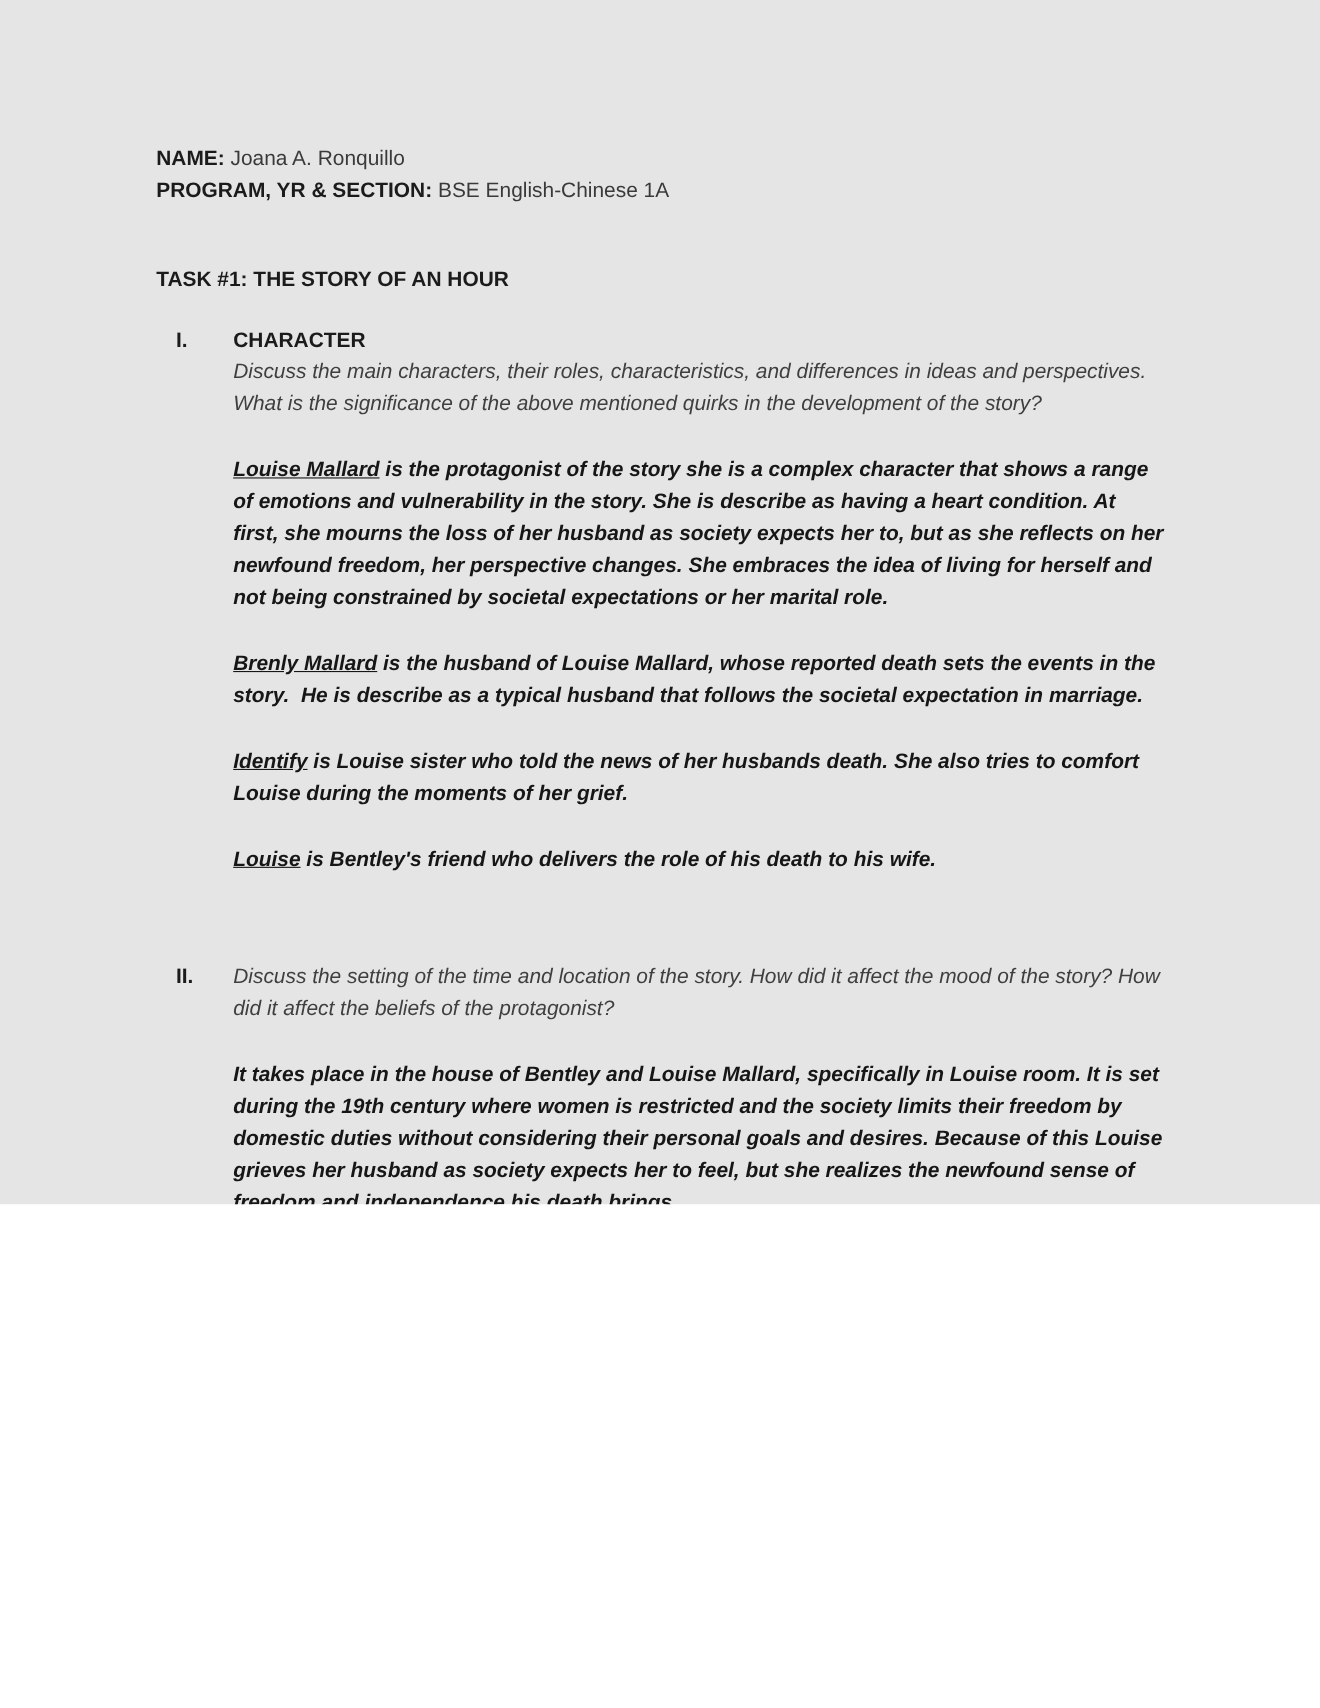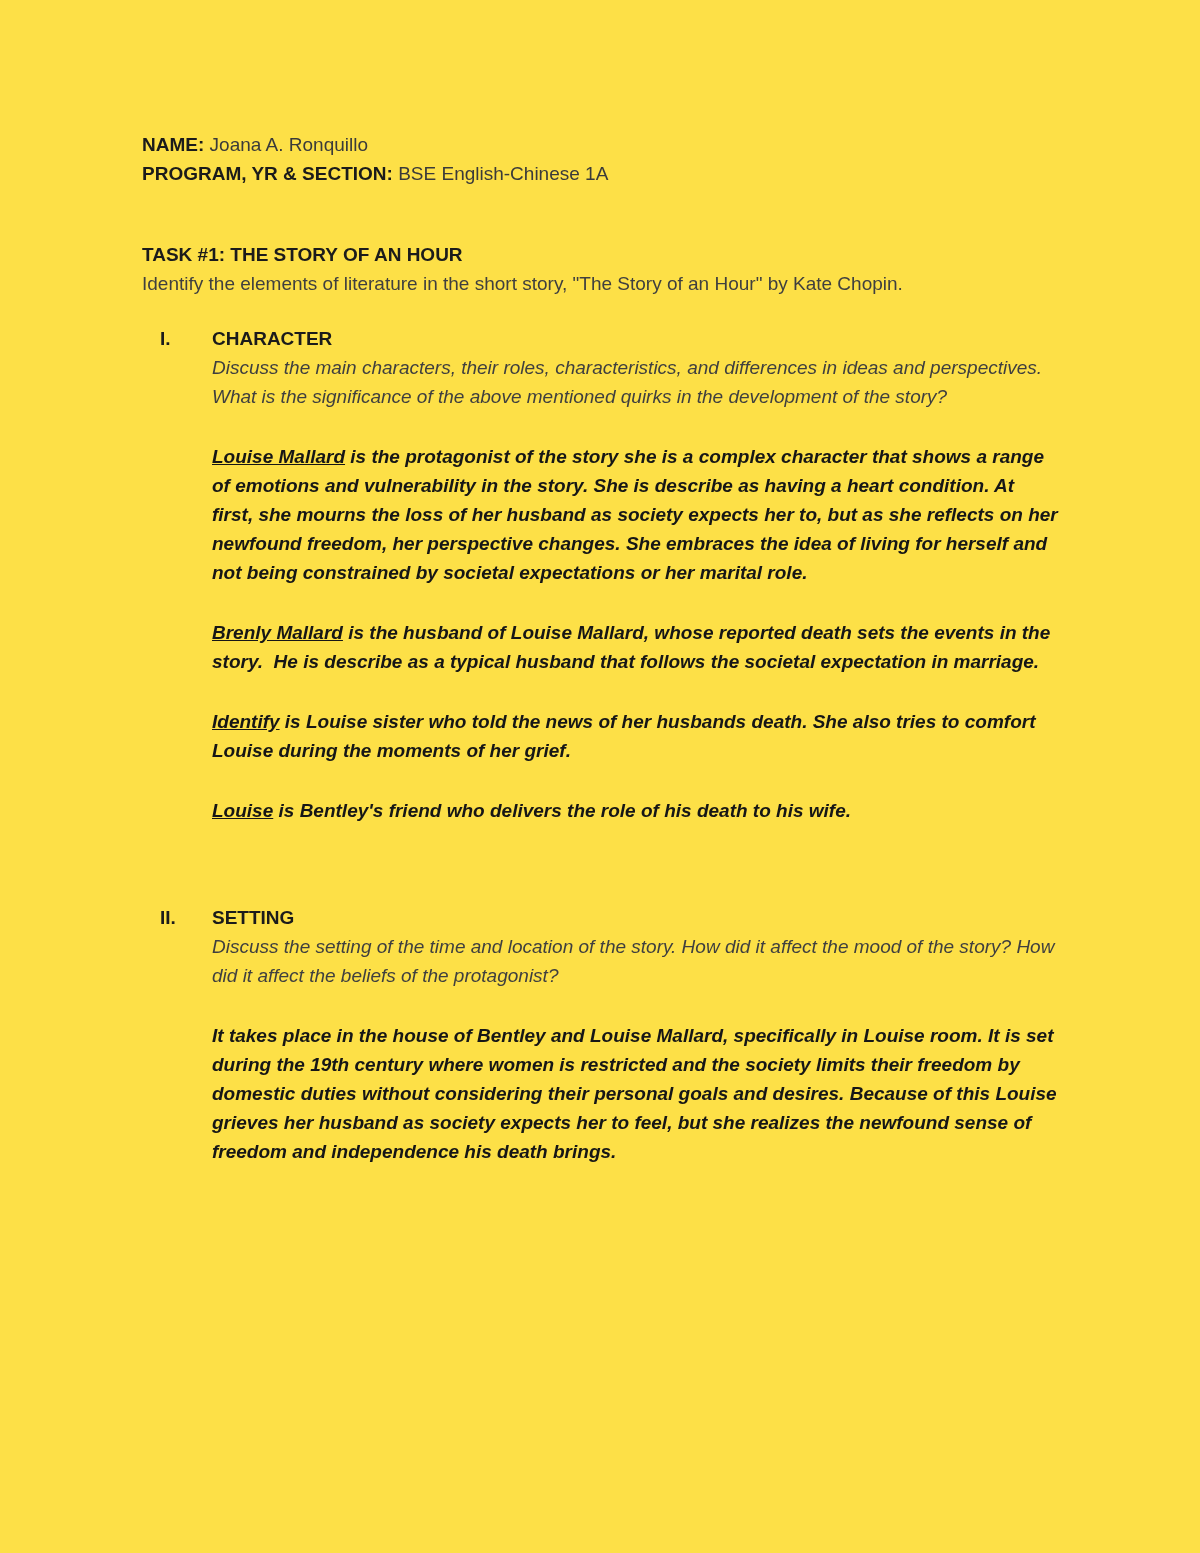--- a/index.html
+++ b/index.html
@@ -3,22 +3,22 @@
 <meta charset="utf-8">
 <style>
   * { margin: 0; padding: 0; box-sizing: border-box; }
   html, body {
     background: #ffffff;
     font-family: "Liberation Sans", sans-serif;
   }
   .page {
     position: relative;
     width: 1200px;
-    height: 1553px;
-    background: #fde047;
+    height: 1095px;
+    background: #e5e5e5;
     overflow: hidden;
   }
   .content {
     padding: 130px 140px 0 142px;
     font-size: 19px;
     line-height: 29px;
     color: #1f1f1f;
   }
   .hdr-line { white-space: pre-wrap; }
   .hdr-label { font-weight: 700; color: #1b1b1b; }
@@ -62,42 +62,40 @@
 </head>
 <body>
 
 <div class="page">
   <div class="content">
 
     <div class="hdr-line"><span class="hdr-label">NAME:</span><span class="hdr-value"> Joana A. Ronquillo</span></div>
     <div class="hdr-line"><span class="hdr-label">PROGRAM, YR &amp; SECTION:</span><span class="hdr-value"> BSE English-Chinese 1A</span></div>
 
     <div class="task-title">TASK #1: THE STORY OF AN HOUR</div>
-    <div class="task-instruction">Identify the elements of literature in the short story, "The Story of an Hour" by Kate Chopin.</div>
 
     <div class="section section-1">
       <div class="numeral">I.</div>
       <div class="section-body">
         <div class="section-title">CHARACTER</div>
         <div class="section-prompt">Discuss the main characters, their roles, characteristics, and differences in ideas and perspectives. What is the significance of the above mentioned quirks in the development of the story?</div>
 
         <p class="answer"><span class="char-name">Louise Mallard</span><span> is the protagonist of the story she is a complex character that shows a range of emotions and vulnerability in the story. She is describe as having a heart condition. At first, she mourns the loss of her husband as society expects her to, but as she reflects on her newfound freedom, her perspective changes. She embraces the idea of living for herself and not being constrained by societal expectations or her marital role.</span></p>
 
         <p class="answer"><span class="char-name">Brenly Mallard</span><span> is the husband of Louise Mallard, whose reported death sets the events in the story.  He is describe as a typical husband that follows the societal expectation in marriage.</span></p>
 
         <p class="answer"><span class="char-name">Identify</span><span> is Louise sister who told the news of her husbands death. She also tries to comfort Louise during the moments of her grief.</span></p>
 
         <p class="answer"><span class="char-name">Louise</span><span> is Bentley's friend who delivers the role of his death to his wife.</span></p>
       </div>
     </div>
 
     <div class="section section-2">
       <div class="numeral">II.</div>
       <div class="section-body">
-        <div class="section-title">SETTING</div>
         <div class="section-prompt">Discuss the setting of the time and location of the story. How did it affect the mood of the story? How did it affect the beliefs of the protagonist?</div>
 
         <p class="answer"><span>It takes place in the house of Bentley and Louise Mallard, specifically in Louise room. It is set during the 19th century where women is restricted and the society limits their freedom by domestic duties without considering their personal goals and desires. Because of this Louise grieves her husband as society expects her to feel, but she realizes the newfound sense of freedom and independence his death brings.</span></p>
       </div>
     </div>
 
   </div>
 </div>
 
 </body></html>

